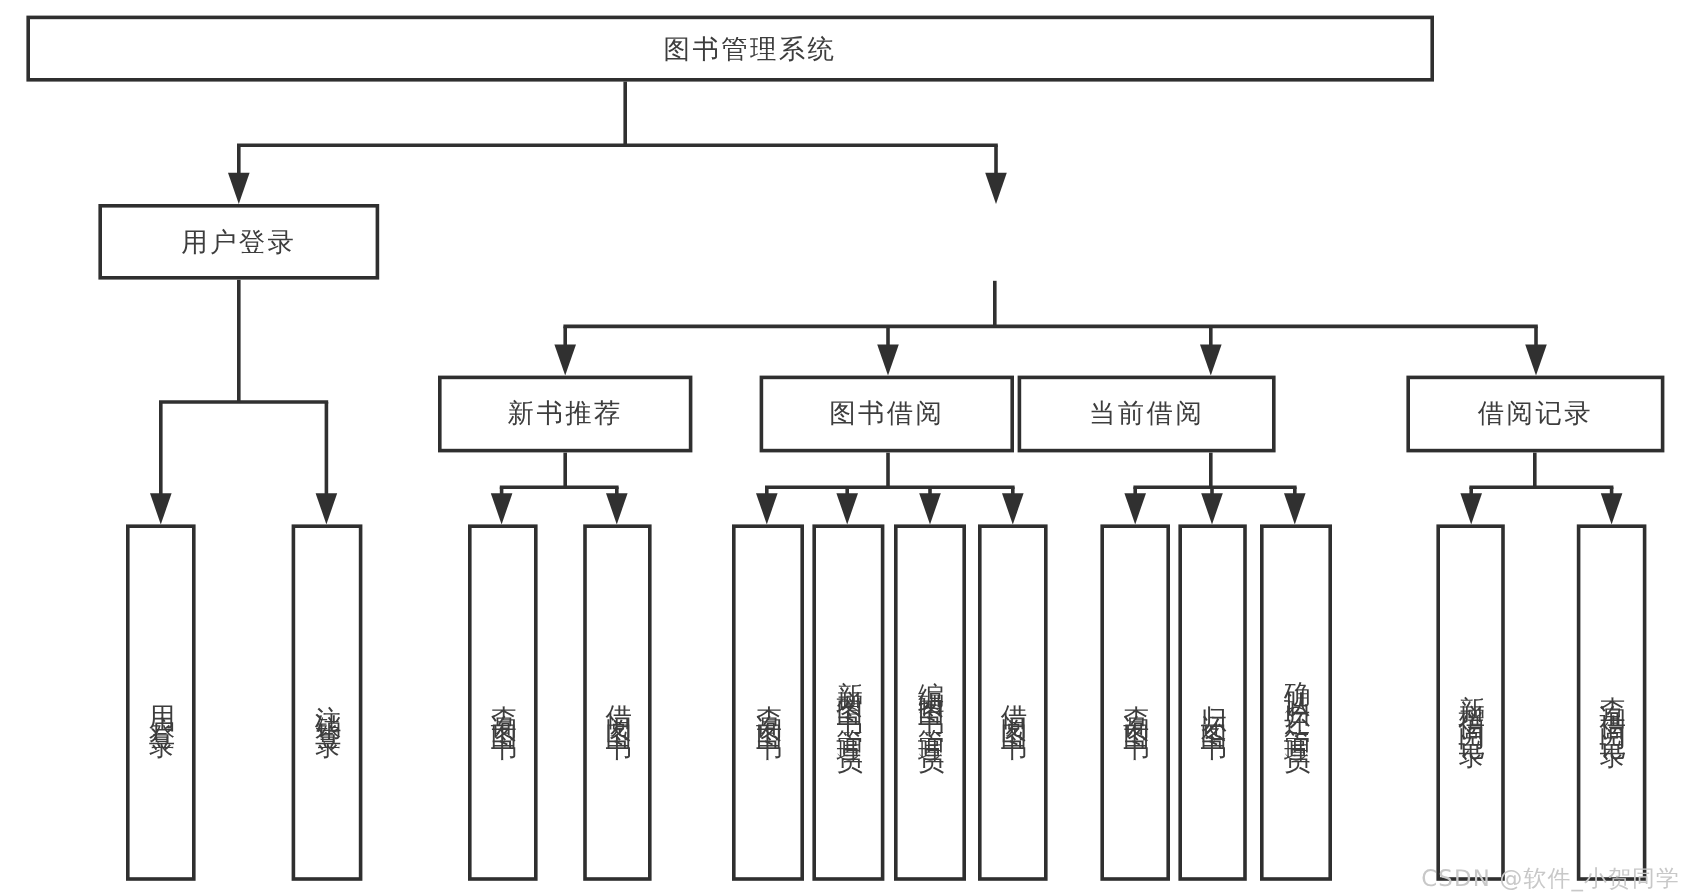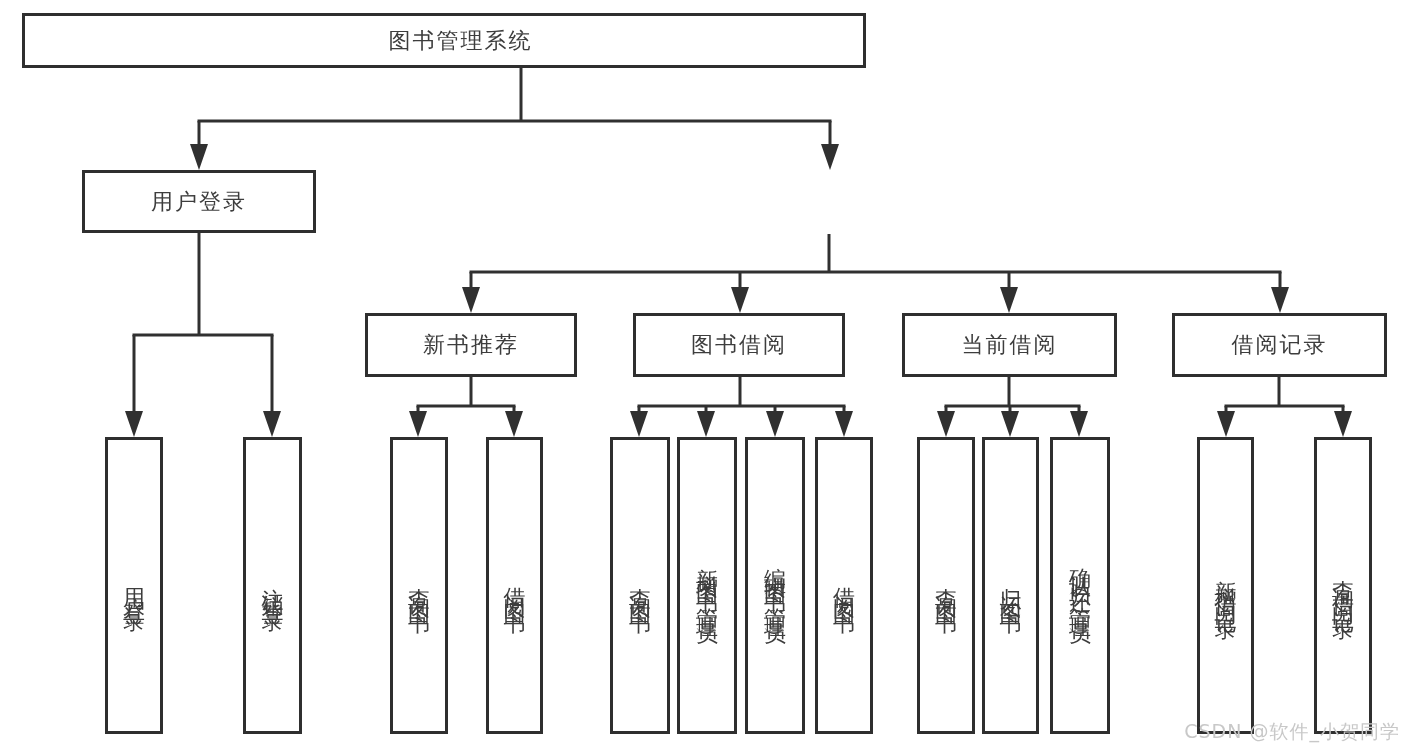--- a/index.html
+++ b/index.html
@@ -142,35 +142,35 @@
         <line x1="1279" y1="377" x2="1279" y2="406"></line>
         <line x1="1224.5" y1="406" x2="1344.5" y2="406"></line>
         <line x1="1226" y1="406" x2="1226" y2="417"></line>
         <polygon points="1217,411 1235,411 1226,437" stroke="none"></polygon>
         <line x1="1343" y1="406" x2="1343" y2="417"></line>
         <polygon points="1334,411 1352,411 1343,437" stroke="none"></polygon>
       </g>
     </g>
   </svg>
 
-  <div class="node" style="left:22px; top:13px; width:844px; height:55px;padding-left:33px;">
+  <div class="node" style="left:22px; top:13px; width:1173px; height:55px;padding-left:33px;">
     <span>图书管理系统</span>
   </div>
 
   <div class="node" style="left:82px; top:170px; width:234px; height:63px;">
     <span>用户登录</span>
   </div>
 
   <div class="node" style="left:633px; top:313px; width:212px; height:64px;">
     <span>图书借阅</span>
   </div>
   <div class="node" style="left:365px; top:313px; width:212px; height:64px;">
     <span>新书推荐</span>
   </div>
-  <div class="node" style="left:902px; top:313px; width:215px; height:64px;">
+  <div class="node" style="left:848px; top:313px; width:215px; height:64px;">
     <span>当前借阅</span>
   </div>
   <div class="node" style="left:1172px; top:313px; width:215px; height:64px;">
     <span>借阅记录</span>
   </div>
 
   <div class="leaf" style="left:105px; width:58px;">
     <span class="vtext">用户登录</span>
   </div>
   <div class="leaf" style="left:243px; width:59px;">

